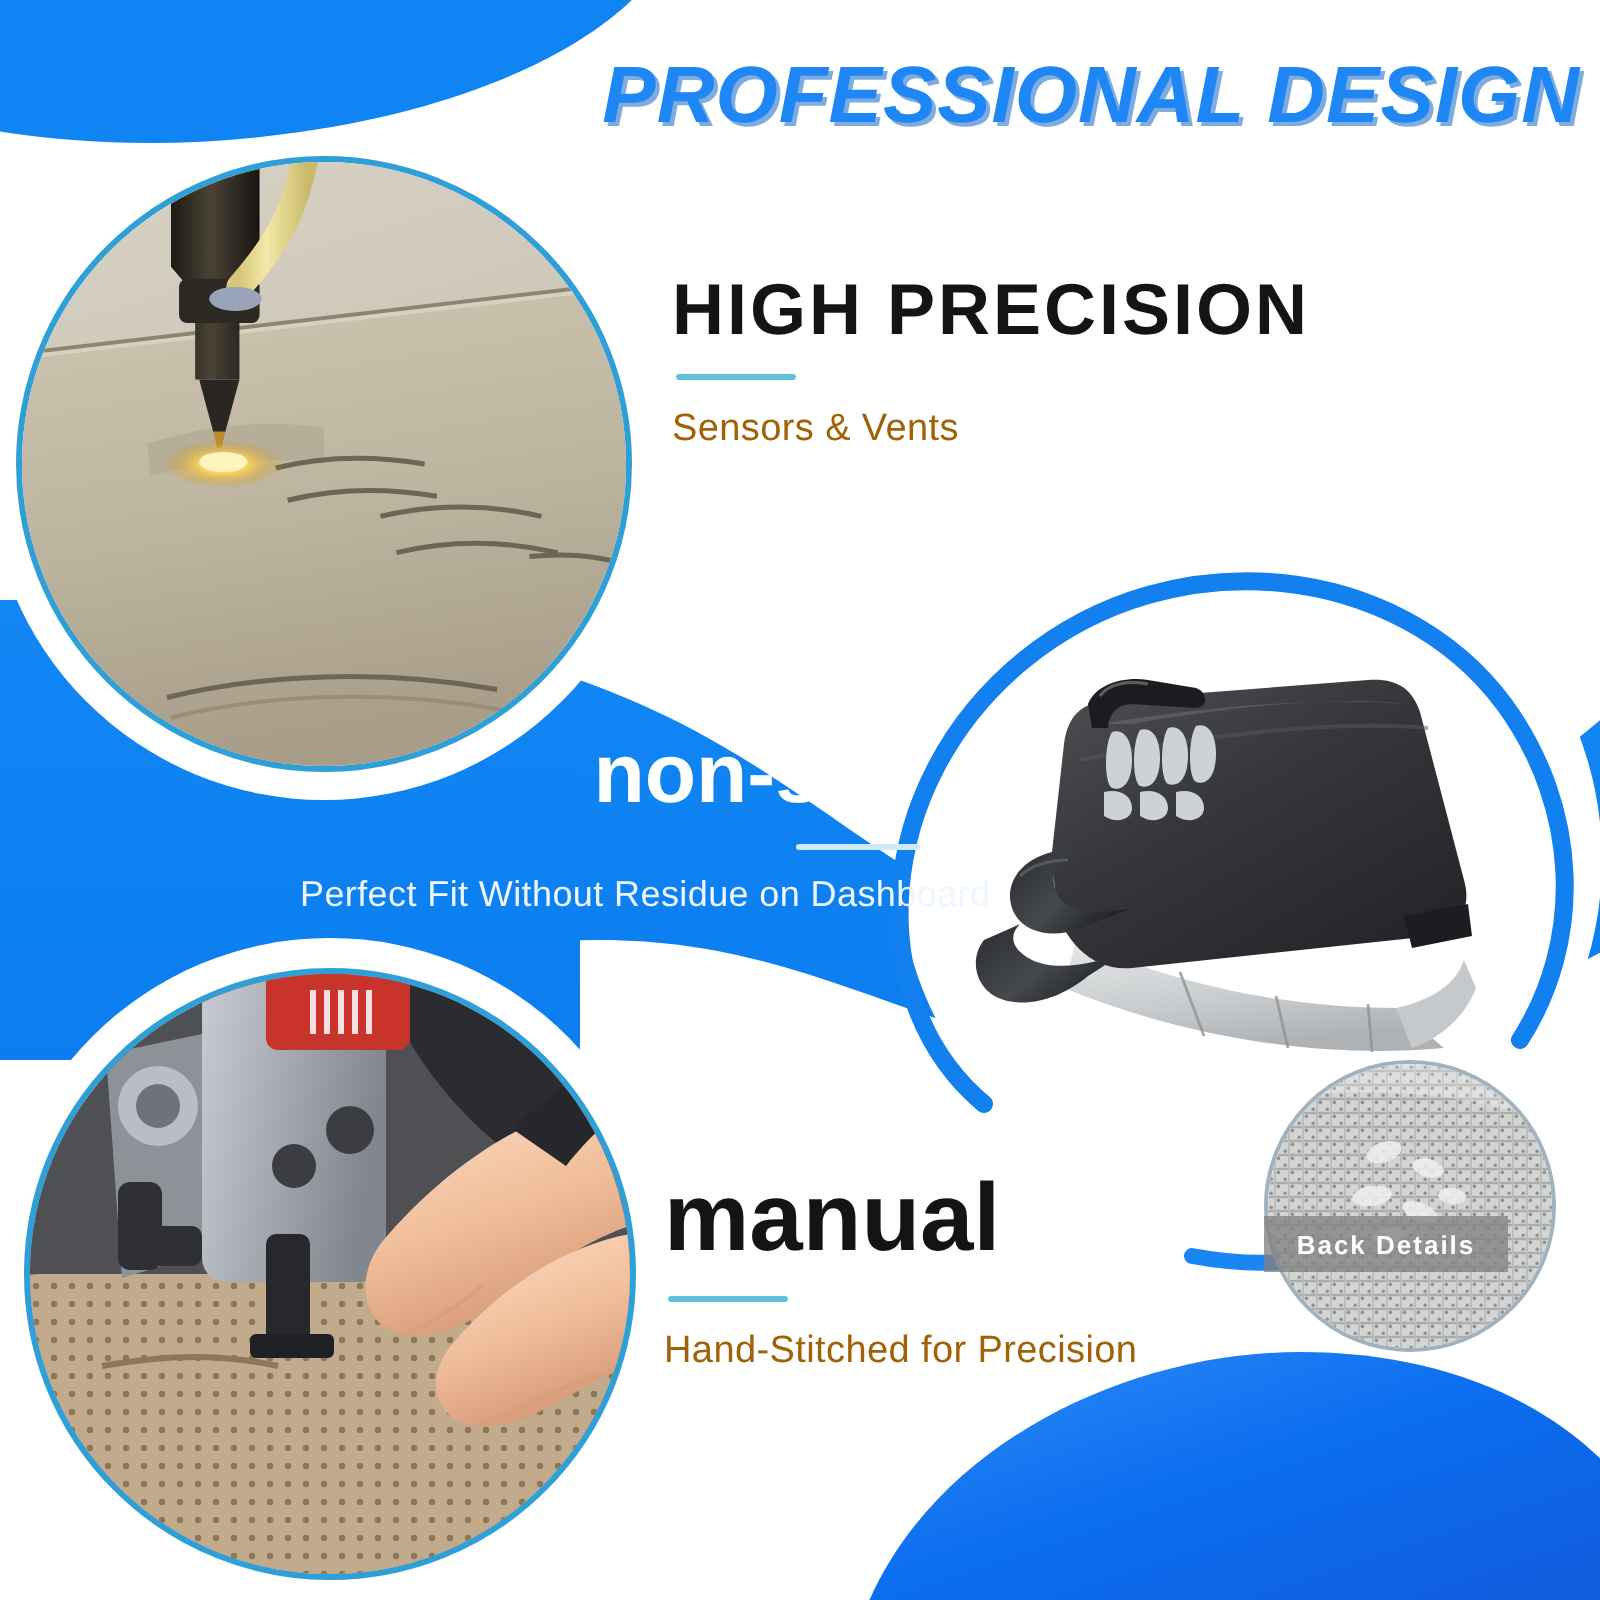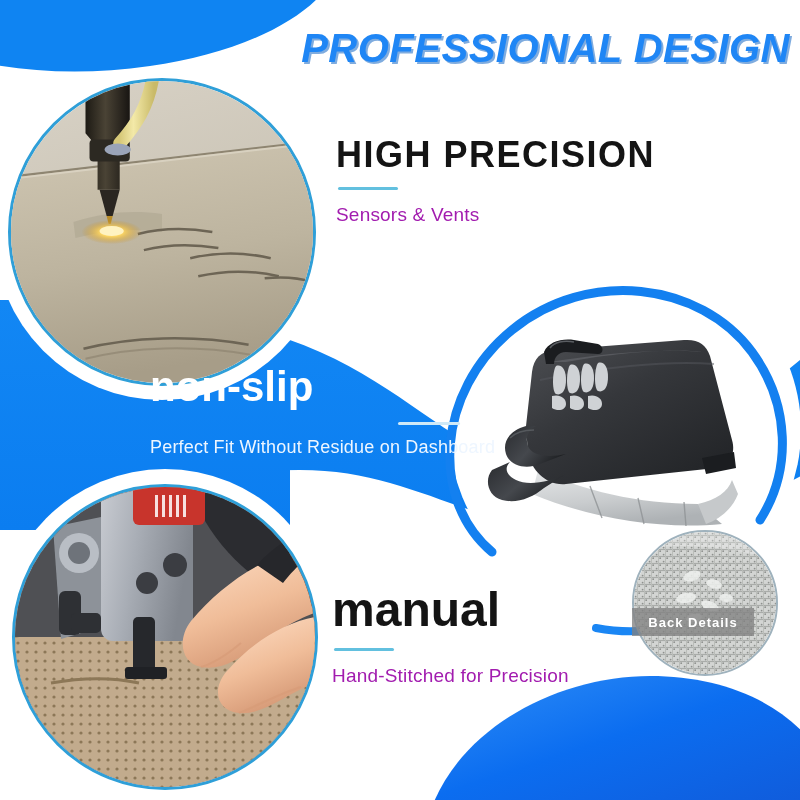--- a/index.html
+++ b/index.html
@@ -52,36 +52,37 @@
     letter-spacing:0.5px;
   }
   .feature .rule{
     width:60px;height:3px;
     background:#62c0df;
     margin:14px 0 12px 2px;
     border-radius:2px;
   }
   .feature .sub{
     font-size:19px;
-    color:#a21caf;
+    color:#a16207;
     line-height:1.35;
     letter-spacing:.2px;
   }
 
   #feature-precision{left:336px;top:137px;}
   #feature-precision .headline{font-size:36px;letter-spacing:1.5px;}
 
   #feature-manual{left:332px;top:586px;}
   #feature-manual .headline{font-size:48px;font-weight:bold;letter-spacing:0px;}
 
   
   #feature-nonslip{
     position:absolute;
     left:150px;top:366px;
     width:310px;
+    text-align:right;
   }
   #feature-nonslip .headline{
     font-size:42px;font-weight:bold;color:#ffffff;
     line-height:1;letter-spacing:0px;
   }
   #feature-nonslip .rule{
     width:62px;height:3px;background:#cfe9f7;
     margin:14px 0 12px auto;border-radius:2px;
   }
   #feature-nonslip .sub{

